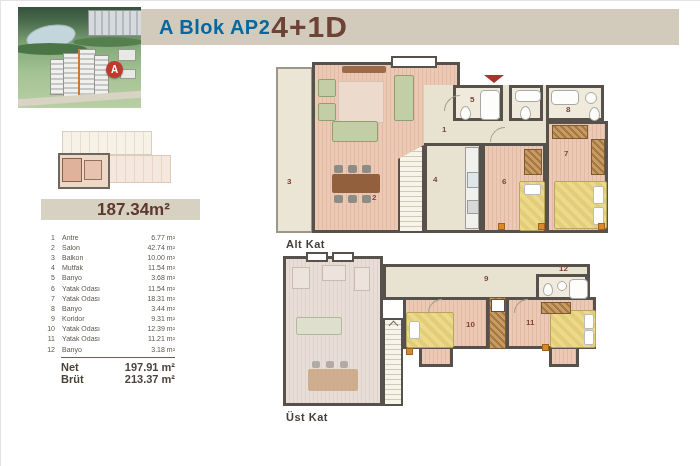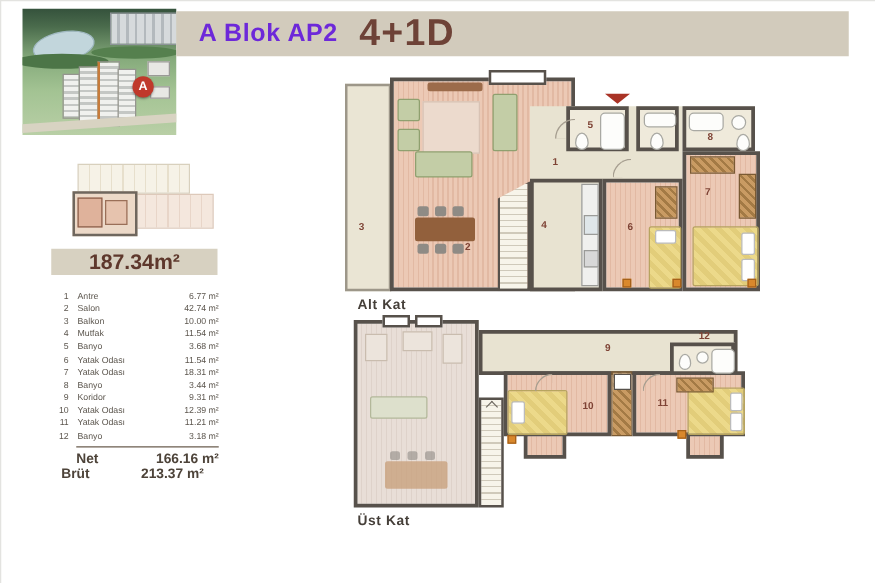--- a/index.html
+++ b/index.html
@@ -1,36 +1,36 @@
 <!DOCTYPE html>
 <html><head>
 <meta charset="utf-8">
 <style>
   html,body{margin:0;padding:0;background:#f4f4f4;}
   #page{position:relative;width:700px;height:466px;background:#fff;border:1px solid #e3e3e0;
         font-family:"Liberation Sans",sans-serif;overflow:hidden;margin:0 auto;}
   .abs{position:absolute;}
   
   #titlebar{left:140px;top:8px;width:538px;height:36px;background:#d2cbbc;display:flex;align-items:baseline;padding-left:18px;box-sizing:border-box;}
-  #titlebar .t1{font-size:20px;font-weight:bold;color:#6d28d9;letter-spacing:.5px;align-self:center;}
-  #titlebar .t2{font-size:30px;font-weight:bold;color:#6e4237;margin-left:17px;align-self:center;letter-spacing:1px;}
+  #titlebar .t1{font-size:20px;font-weight:bold;color:#0369a1;letter-spacing:.5px;align-self:center;}
+  #titlebar .t2{font-size:30px;font-weight:bold;color:#6e4237;margin-left:1px;align-self:center;letter-spacing:1px;}
   
   #bimg{left:17px;top:6px;width:123px;height:101px;overflow:hidden;
         background:linear-gradient(180deg,#35523c 0%,#4a6b4c 14%,#86ab7c 40%,#a3c393 65%,#b9cfa6 100%);}
   .tower{position:absolute;background:repeating-linear-gradient(180deg,#f0f1ee 0 3px,#c4c7c4 3px 5px);border:1px solid #95958f;}
   #badgeA{position:absolute;left:88px;top:54px;width:17px;height:17px;border-radius:50%;background:#c0392b;
           color:#fff;font-size:10px;font-weight:bold;text-align:center;line-height:17px;box-shadow:0 1px 2px rgba(0,0,0,.4);}
   
   #keyplan{left:55px;top:122px;width:115px;height:72px;}
   .faint{position:absolute;border:1px solid #d8d0bd;background:repeating-linear-gradient(90deg,#f6f2e7 0 8px,#e7dfcc 8px 9px);}
   .faintp{position:absolute;border:1px solid #ddc9ba;background:repeating-linear-gradient(90deg,#f4e7dd 0 8px,#e8d5c8 8px 9px);}
   #keyhl{position:absolute;left:2px;top:30px;width:48px;height:32px;border:2px solid #6f675e;background:#ecd9c8;}
   
   #areabadge{left:40px;top:198px;width:133px;height:21px;background:#d7d1c1;text-align:center;
-             font-size:17px;font-weight:bold;color:#5e382c;line-height:21px;}
+             font-size:17px;font-weight:bold;color:#5e382c;line-height:21px;padding-left:26px;}
   #roomlist{left:44px;top:231px;width:130px;}
   .rrow{display:flex;height:10.2px;font-size:7px;color:#5c564e;align-items:center;}
   .rno{width:10px;text-align:right;margin-right:7px;}
   .rname{flex:1;text-align:left;}
   .rarea{text-align:right;}
   #divider{left:60px;top:356px;width:114px;height:0;border-top:1.5px solid #6b5d4f;}
   .trow{display:flex;width:114px;font-size:11px;font-weight:bold;color:#4d4339;}
   .tlabel{flex:1;}
   
   .plan{position:absolute;}
@@ -158,23 +158,23 @@
       </div>
     <div class="rrow">
         <span class="rno">12</span>
         <span class="rname">Banyo</span>
         <span class="rarea">3.18 m²</span>
       </div>
   </div>
   <div id="divider" class="abs"></div>
   <div class="abs trow" style="left:60px;top:360px;">
     <span class="tlabel">Net</span>
-    <span>166.16 m²</span>
-  </div>
-  <div class="abs trow" style="left:48px;top:372px;justify-content:space-between;">
+    <span>197.91 m²</span>
+  </div>
+  <div class="abs trow" style="left:60px;top:372px;justify-content:space-between;">
     <span class="tlabel">Brüt</span>
     <span>213.37 m²</span>
   </div>
 
   <div class="plan" style="left:275px;top:56px;width:337px;height:176px;">
     <div class="abs beige wb2" style="left:0px;top:10px;width:37px;height:166px;background:#eae5d4;"></div>
     <div class="abs wood wb" style="left:36px;top:5px;width:148px;height:171px;"></div>
     <div class="abs win" style="left:115px;top:-1px;width:46px;height:12px;"></div>
     <div class="abs" style="left:66px;top:9px;width:44px;height:7px;background:#9c6b4a;border-radius:2px;"></div>
     <div class="abs rug" style="left:62px;top:24px;width:44px;height:40px;"></div>

